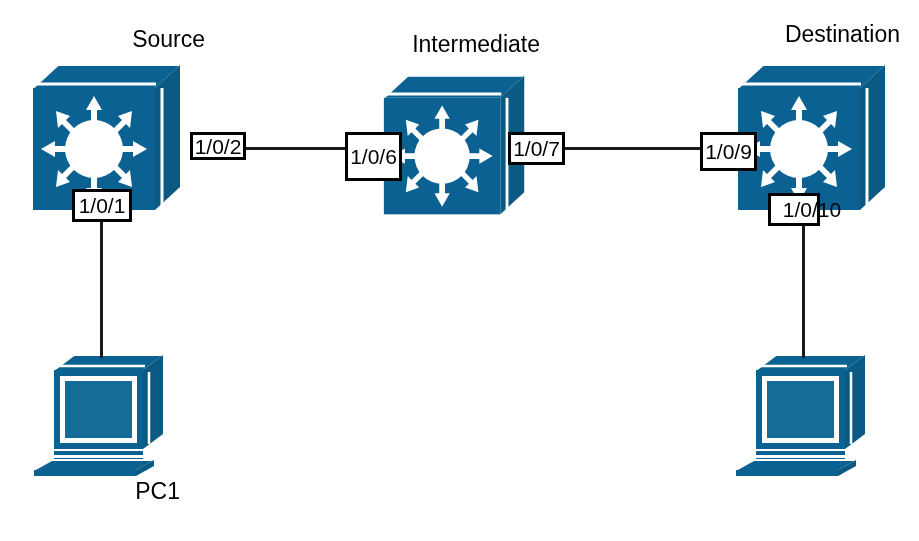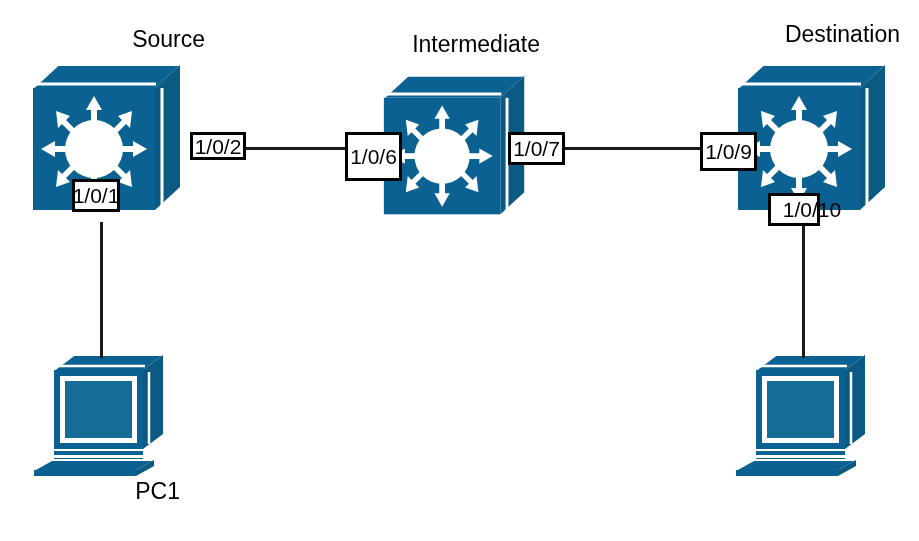--- a/index.html
+++ b/index.html
@@ -106,21 +106,21 @@
 
         <polygon points="102,125 100,108 96,112 85,101 81,105 92,116 88,120"></polygon>
       </g>
 
       <circle cx="64" cy="87" r="29" fill="#ffffff"></circle>
     </svg>
   </div>
 
   <div class="port-label" style="left:160px; top:132px; width:56px; height:28px;margin-left:30px;">1/0/2</div>
 
-  <div class="port-label" style="left:72px; top:179px; width:48px; height:33px;">1/0/1</div>
+  <div class="port-label" style="left:72px; top:189px; width:60px; height:33px;">1/0/1</div>
 
   <div class="device" style="left:380px; top:73px;">
     <svg class="dev-svg" width="150" height="148" viewBox="0 0 155 155">
       <polygon points="3,26 28,3 150,3 125,26" fill="#0b6292"></polygon>
       <polyline points="3,26 28,3 150,3" fill="none" stroke="#ffffff" stroke-width="2"></polyline>
       <line x1="5" y1="22" x2="126" y2="22" stroke="#ffffff" stroke-width="3"></line>
       <polygon points="125,26 150,3 150,125 125,148" fill="#0a5a84"></polygon>
       <line x1="132" y1="26" x2="132" y2="145" stroke="#ffffff" stroke-width="3"></line>
       <rect x="3" y="26" width="122" height="122" fill="#0b6292"></rect>
       <g fill="#ffffff" stroke="none">

